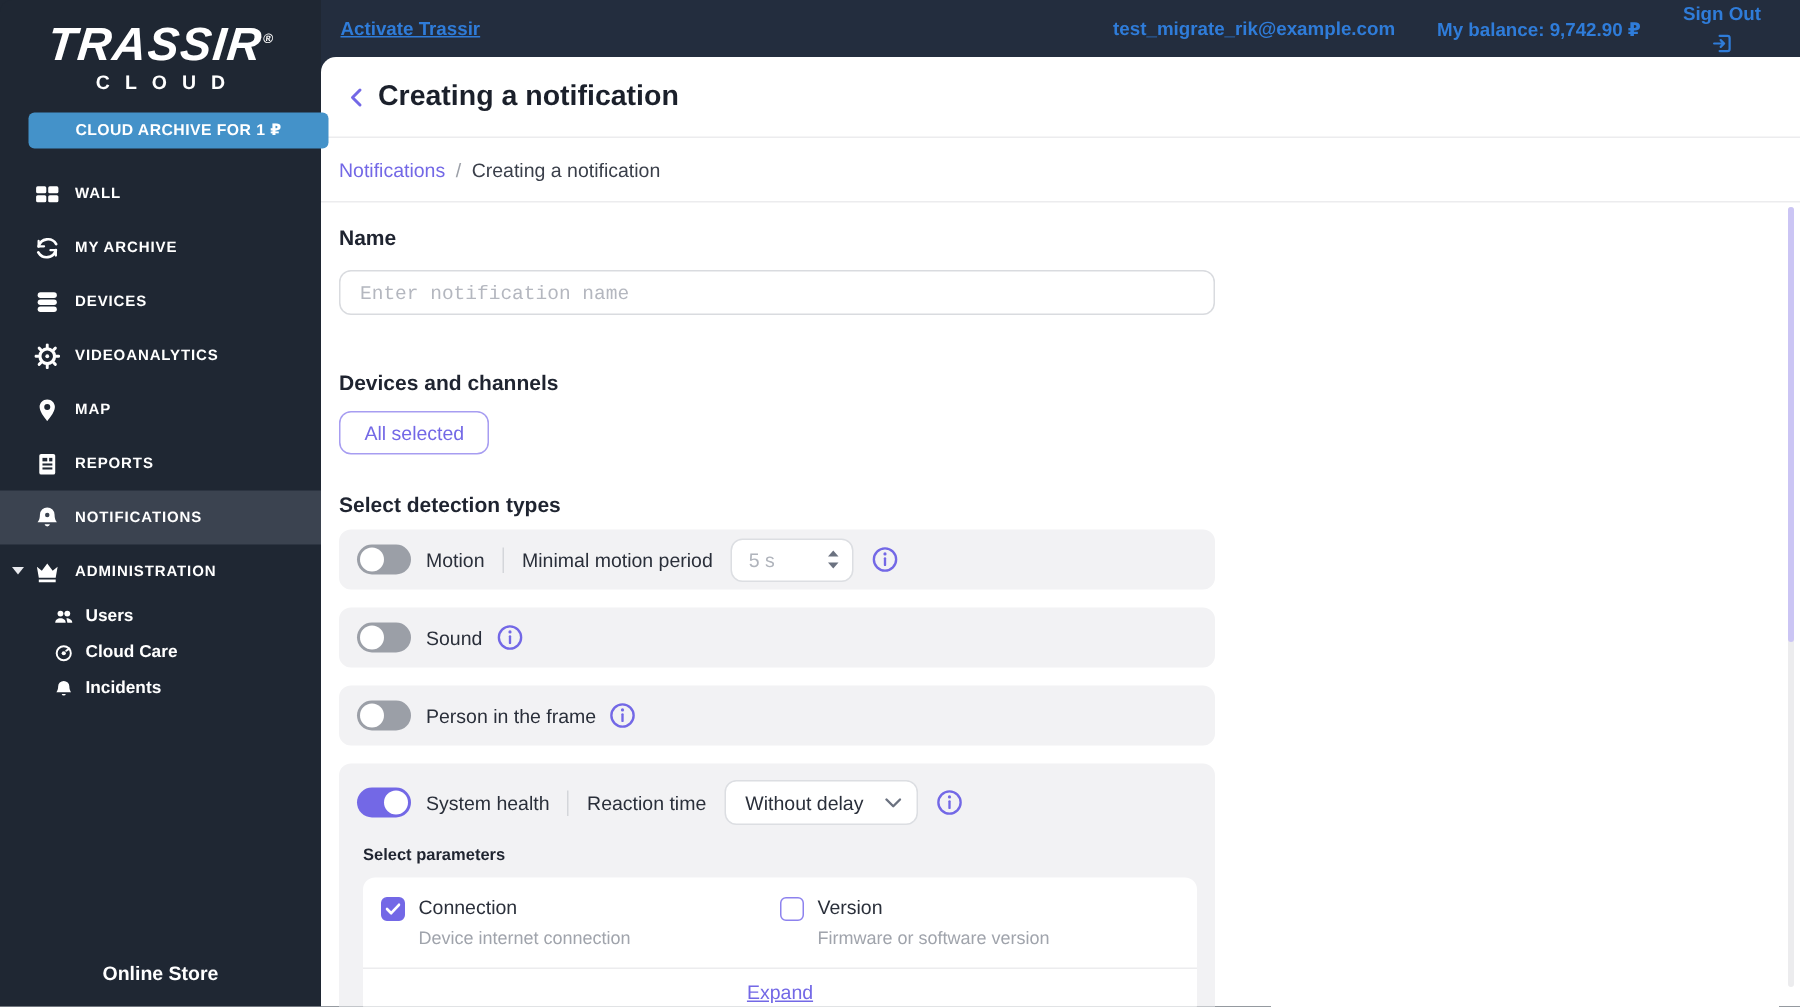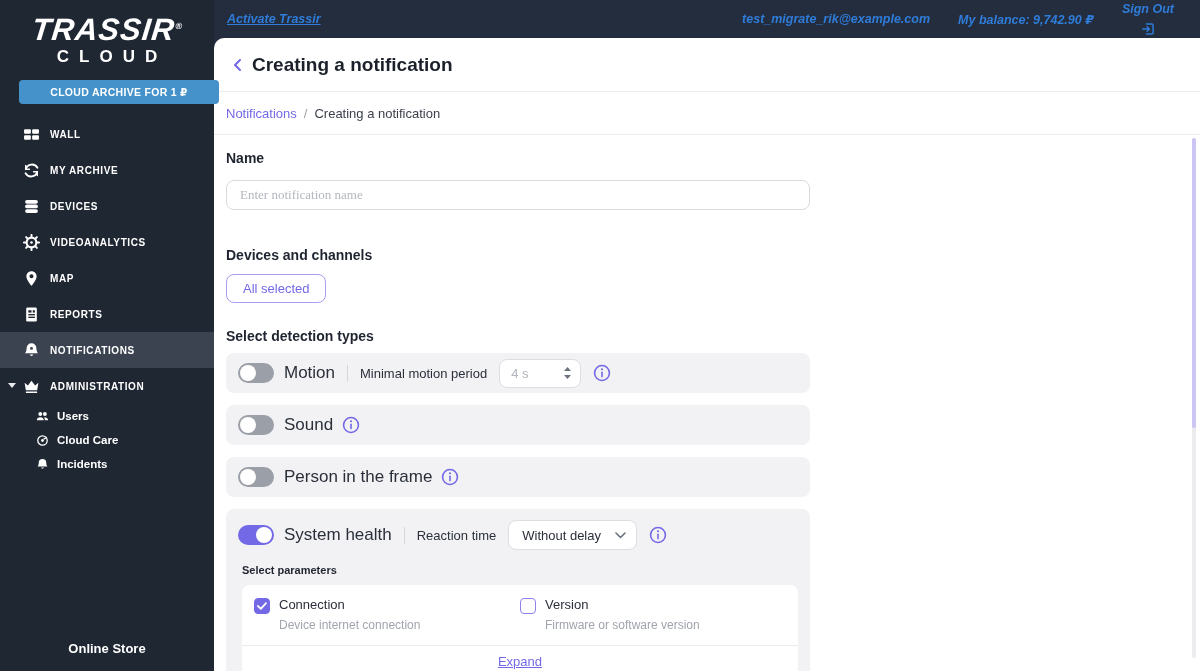--- a/index.html
+++ b/index.html
@@ -6,68 +6,68 @@
   html,body { width:1200px; height:671px; overflow:hidden; }
   body {
     font-family: "Liberation Sans", "DejaVu Sans", sans-serif;
     background:#1f2733; display:flex; font-size:13px; color:#23272f;
   }
   
   .sidebar { width:214px; min-width:214px; background:#1f2733; display:flex; flex-direction:column; position:relative; border-top-left-radius:8px; }
   .logo-block { padding:14px 0 0 0; text-align:center; }
   .logo-title { color:#fff; font-weight:bold; font-style:italic; font-size:31px; letter-spacing:1px; line-height:1; transform:skewX(-6deg); display:inline-block; }
   .logo-reg { font-size:9px; vertical-align:super; font-style:normal; }
-  .logo-subtitle { color:#fff; font-weight:bold; font-size:17px; letter-spacing:10px; margin-top:2px; margin-left:10px; }
+  .logo-subtitle { color:#fff; font-weight:bold; font-size:13px; letter-spacing:10px; margin-top:2px; margin-left:10px; }
   .archive-btn { display:block; margin:13px 19px 0 19px; width:200px; height:24px; background:#4492c9; border:none; border-radius:4px;
     color:#fff; font-weight:bold; font-size:10.5px; letter-spacing:.3px; cursor:pointer; font-family:inherit; }
   .nav { margin-top:12px; flex:1; }
   .nav-item { height:36px; display:flex; align-items:center; padding-left:22px; position:relative; cursor:pointer; }
   .nav-item.active { background:#3b4350; }
   .nav-item .nicon { width:18px; height:18px; display:flex; align-items:center; justify-content:center; margin-right:10px; }
   .nav-item .nlabel { color:#fff; font-weight:bold; font-size:10px; letter-spacing:.6px; }
   .nav-caret { position:absolute; left:8px; top:15px; width:0; height:0; border-left:4px solid transparent; border-right:4px solid transparent; border-top:5px solid #e8eaee; }
   .subnav { }
   .sub-item { height:24px; display:flex; align-items:center; padding-left:36px; cursor:pointer; }
   .sub-item .sicon { width:13px; height:13px; display:flex; align-items:center; justify-content:center; margin-right:8px; }
   .sub-item .slabel { color:#fff; font-weight:bold; font-size:11.5px; }
   .sidebar-footer { color:#fff; font-weight:bold; font-size:13px; text-align:center; padding-bottom:15px; cursor:pointer; }
   
   .main { flex:1; display:flex; flex-direction:column; background:#232d3e; min-width:0; }
-  .topbar { height:38px; display:flex; align-items:center; justify-content:space-between; padding:0 26px 0 13px; background:#232d3e;font-style:italic; }
+  .topbar { height:38px; display:flex; align-items:center; justify-content:space-between; padding:0 26px 0 13px; background:#232d3e; }
   .topbar a, .topbar .tb-text { color:#2f7cd9; font-weight:bold; font-size:12.5px; text-decoration:none; }
   .activate-link { text-decoration:underline !important; cursor:pointer; }
   .topbar-right { display:flex; align-items:center; gap:28px; }
   .signout { display:flex; align-items:center; gap:6px; cursor:pointer;flex-direction:column; }
   .panel { flex:1; background:#fff; border-top-left-radius:10px; display:flex; flex-direction:column; min-height:0; }
   .page-header { height:54px; display:flex; align-items:center; padding:0 12px; border-bottom:1px solid #ececee; }
   .back-btn { width:24px; height:24px; display:flex; align-items:center; justify-content:center; cursor:pointer; margin-right:2px; }
   .page-title { font-size:19px; font-weight:bold; color:#1b202b; }
   .breadcrumb { height:43px; display:flex; align-items:center; padding:0 12px; border-bottom:1px solid #ececee; font-size:13px; }
   .bc-link { color:#7368e6; cursor:pointer; }
   .bc-sep { color:#9ca0a8; margin:0 7px; }
   .bc-current { color:#3a3f4a; }
   .content-wrap { flex:1; position:relative; min-height:0; }
   .content { padding:8px 12px 0 12px; width:598px; }
   .section-label { font-size:14px; font-weight:bold; color:#1f2430; }
   .lbl-name { margin-top:7px; }
   .name-input { margin-top:14px; width:584px; height:30px; border:1px solid #d9dbdf; border-radius:8px; padding:0 13px;
-    font-size:13px; color:#23272f; font-family:Liberation Serif, serif; outline:none; }
+    font-size:13px; color:#23272f; font-family:Liberation Mono, monospace; outline:none; }
   .name-input::placeholder { color:#b4b7bf; }
   .lbl-devices { margin-top:37px; }
   .all-selected-btn { margin-top:11px; height:29px; padding:0 16px; background:#fff; border:1px solid #a79df1; border-radius:8px;
     color:#7368e6; font-size:13px; font-family:inherit; cursor:pointer; display:inline-flex; align-items:center; }
   .lbl-detect { margin-top:25px; }
   .det-row { margin-top:12px; width:584px; min-height:40px; background:#f2f2f4; border-radius:8px; display:flex; align-items:center; padding:0 12px; }
   .det-row.first { margin-top:9px; }
   .det-box { margin-top:12px; width:584px; background:#f2f2f4; border-radius:8px; padding:11px 16px 10px 12px; }
   .toggle { width:36px; height:20px; border-radius:10px; background:#9b9fa7; position:relative; cursor:pointer; flex:none; }
   .toggle .knob { position:absolute; top:2px; left:2px; width:16px; height:16px; border-radius:50%; background:#fff; }
   .toggle.on { background:#7368e6; }
   .toggle.on .knob { left:auto; right:2px; }
-  .row-label { font-size:17px; color:#2a2f3a; margin-left:10px; }
+  .row-label { font-size:13px; color:#2a2f3a; margin-left:10px; }
   .vsep { width:1px; height:17px; background:#d4d6da; margin:0 12px; }
   .sub-label { font-size:13px; color:#2a2f3a; }
   .stepper { margin-left:12px; width:82px; height:29px; background:#fff; border:1px solid #dcdee2; border-radius:8px;
     display:flex; align-items:center; justify-content:space-between; padding:0 8px 0 11px; cursor:default; }
   .stepper .val { color:#b0b4bc; font-size:13px; }
   .select { margin-left:12px; height:30px; background:#fff; border:1px solid #dcdee2; border-radius:8px;
     display:flex; align-items:center; gap:14px; padding:0 10px 0 13px; cursor:pointer; }
   .select .val { font-size:13px; color:#2a2f3a; }
   .info-icon { margin-left:12px; display:flex; cursor:pointer; flex:none; }
   .params-label { font-size:11px; font-weight:bold; color:#1f2430; margin:14px 0 0 4px; }
@@ -279,21 +279,21 @@
 
         
         <div class="det-row first">
           <span class="toggle">
               <span class="knob"></span>
             </span>
           <span class="row-label">Motion</span>
           <span class="vsep"></span>
           <span class="sub-label">Minimal motion period</span>
           <span class="stepper">
-            <span class="val">4 s</span>
+            <span class="val">5 s</span>
             <span style="display:flex;">
               <svg width="9" height="14" viewBox="0 0 9 14">
                   <polygon points="4.5,1 8,5 1,5" fill="#6b7280"></polygon>
                   <polygon points="4.5,13 1,9 8,9" fill="#6b7280"></polygon>
                 </svg>
             </span>
           </span>
           <span class="info-icon">
             <svg width="18" height="18" viewBox="0 0 16 16" fill="none">
                 <circle cx="8" cy="8" r="6.6" stroke="#7368e6" stroke-width="1.4"></circle>

